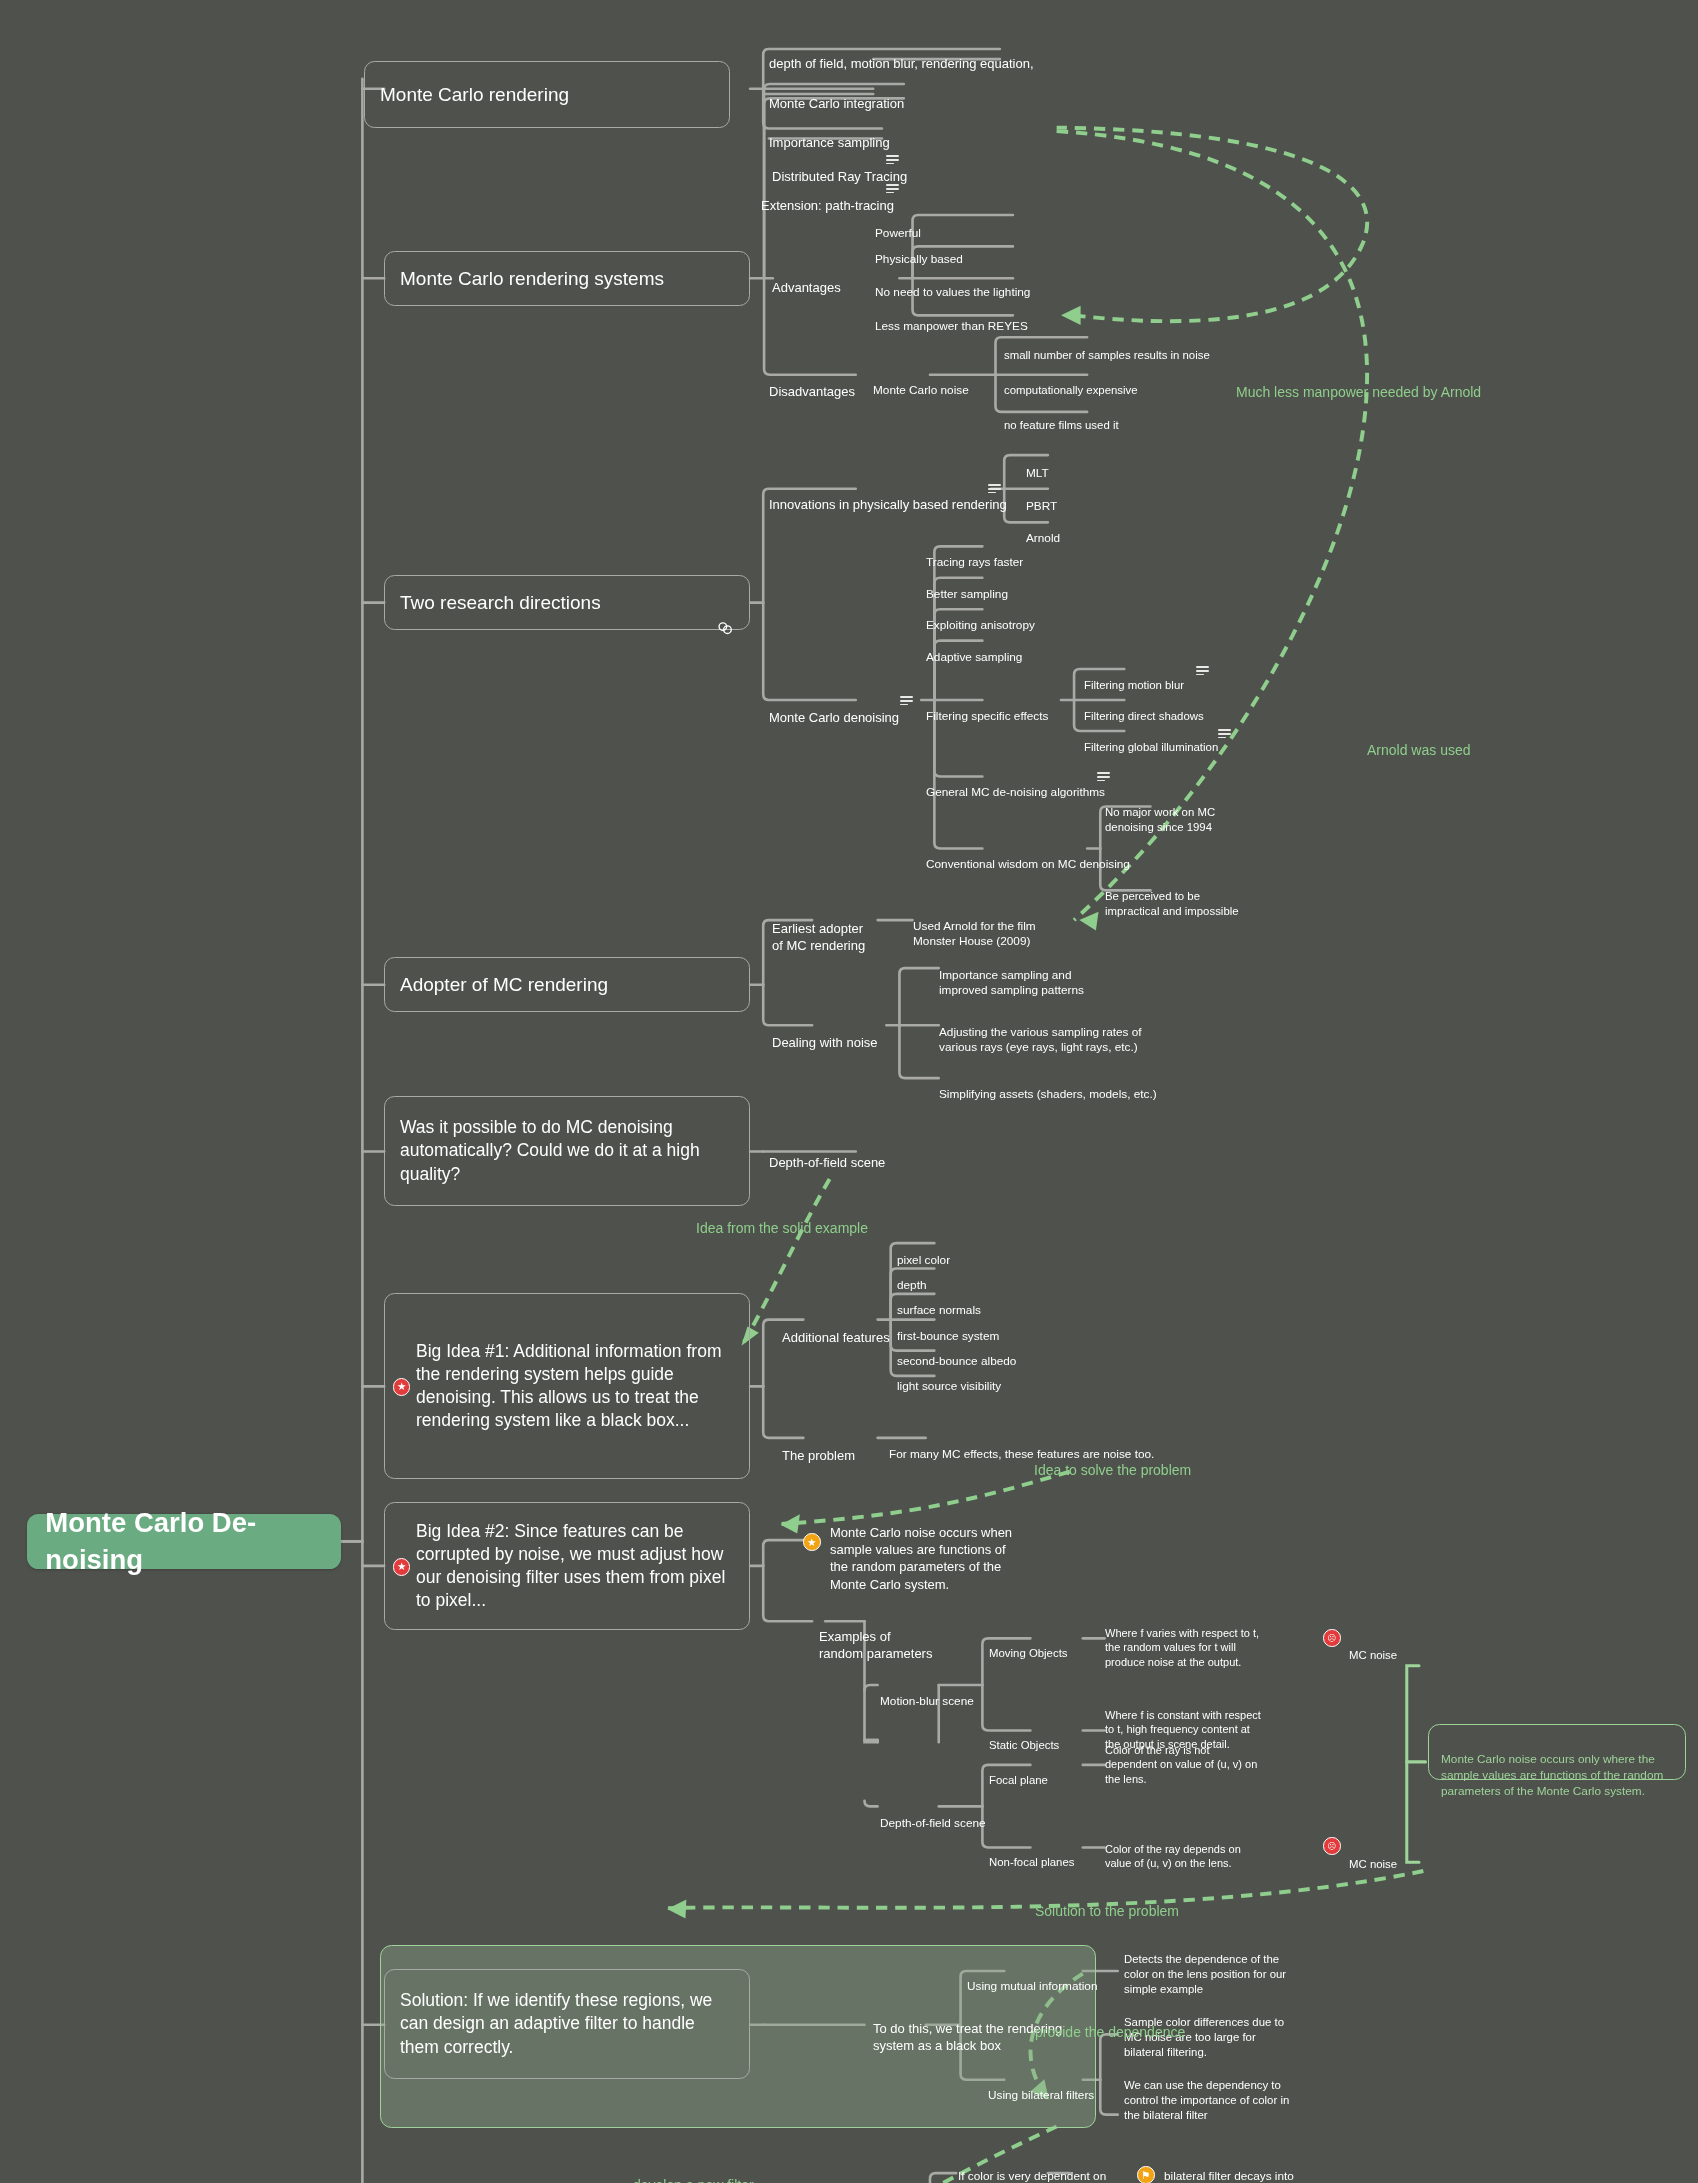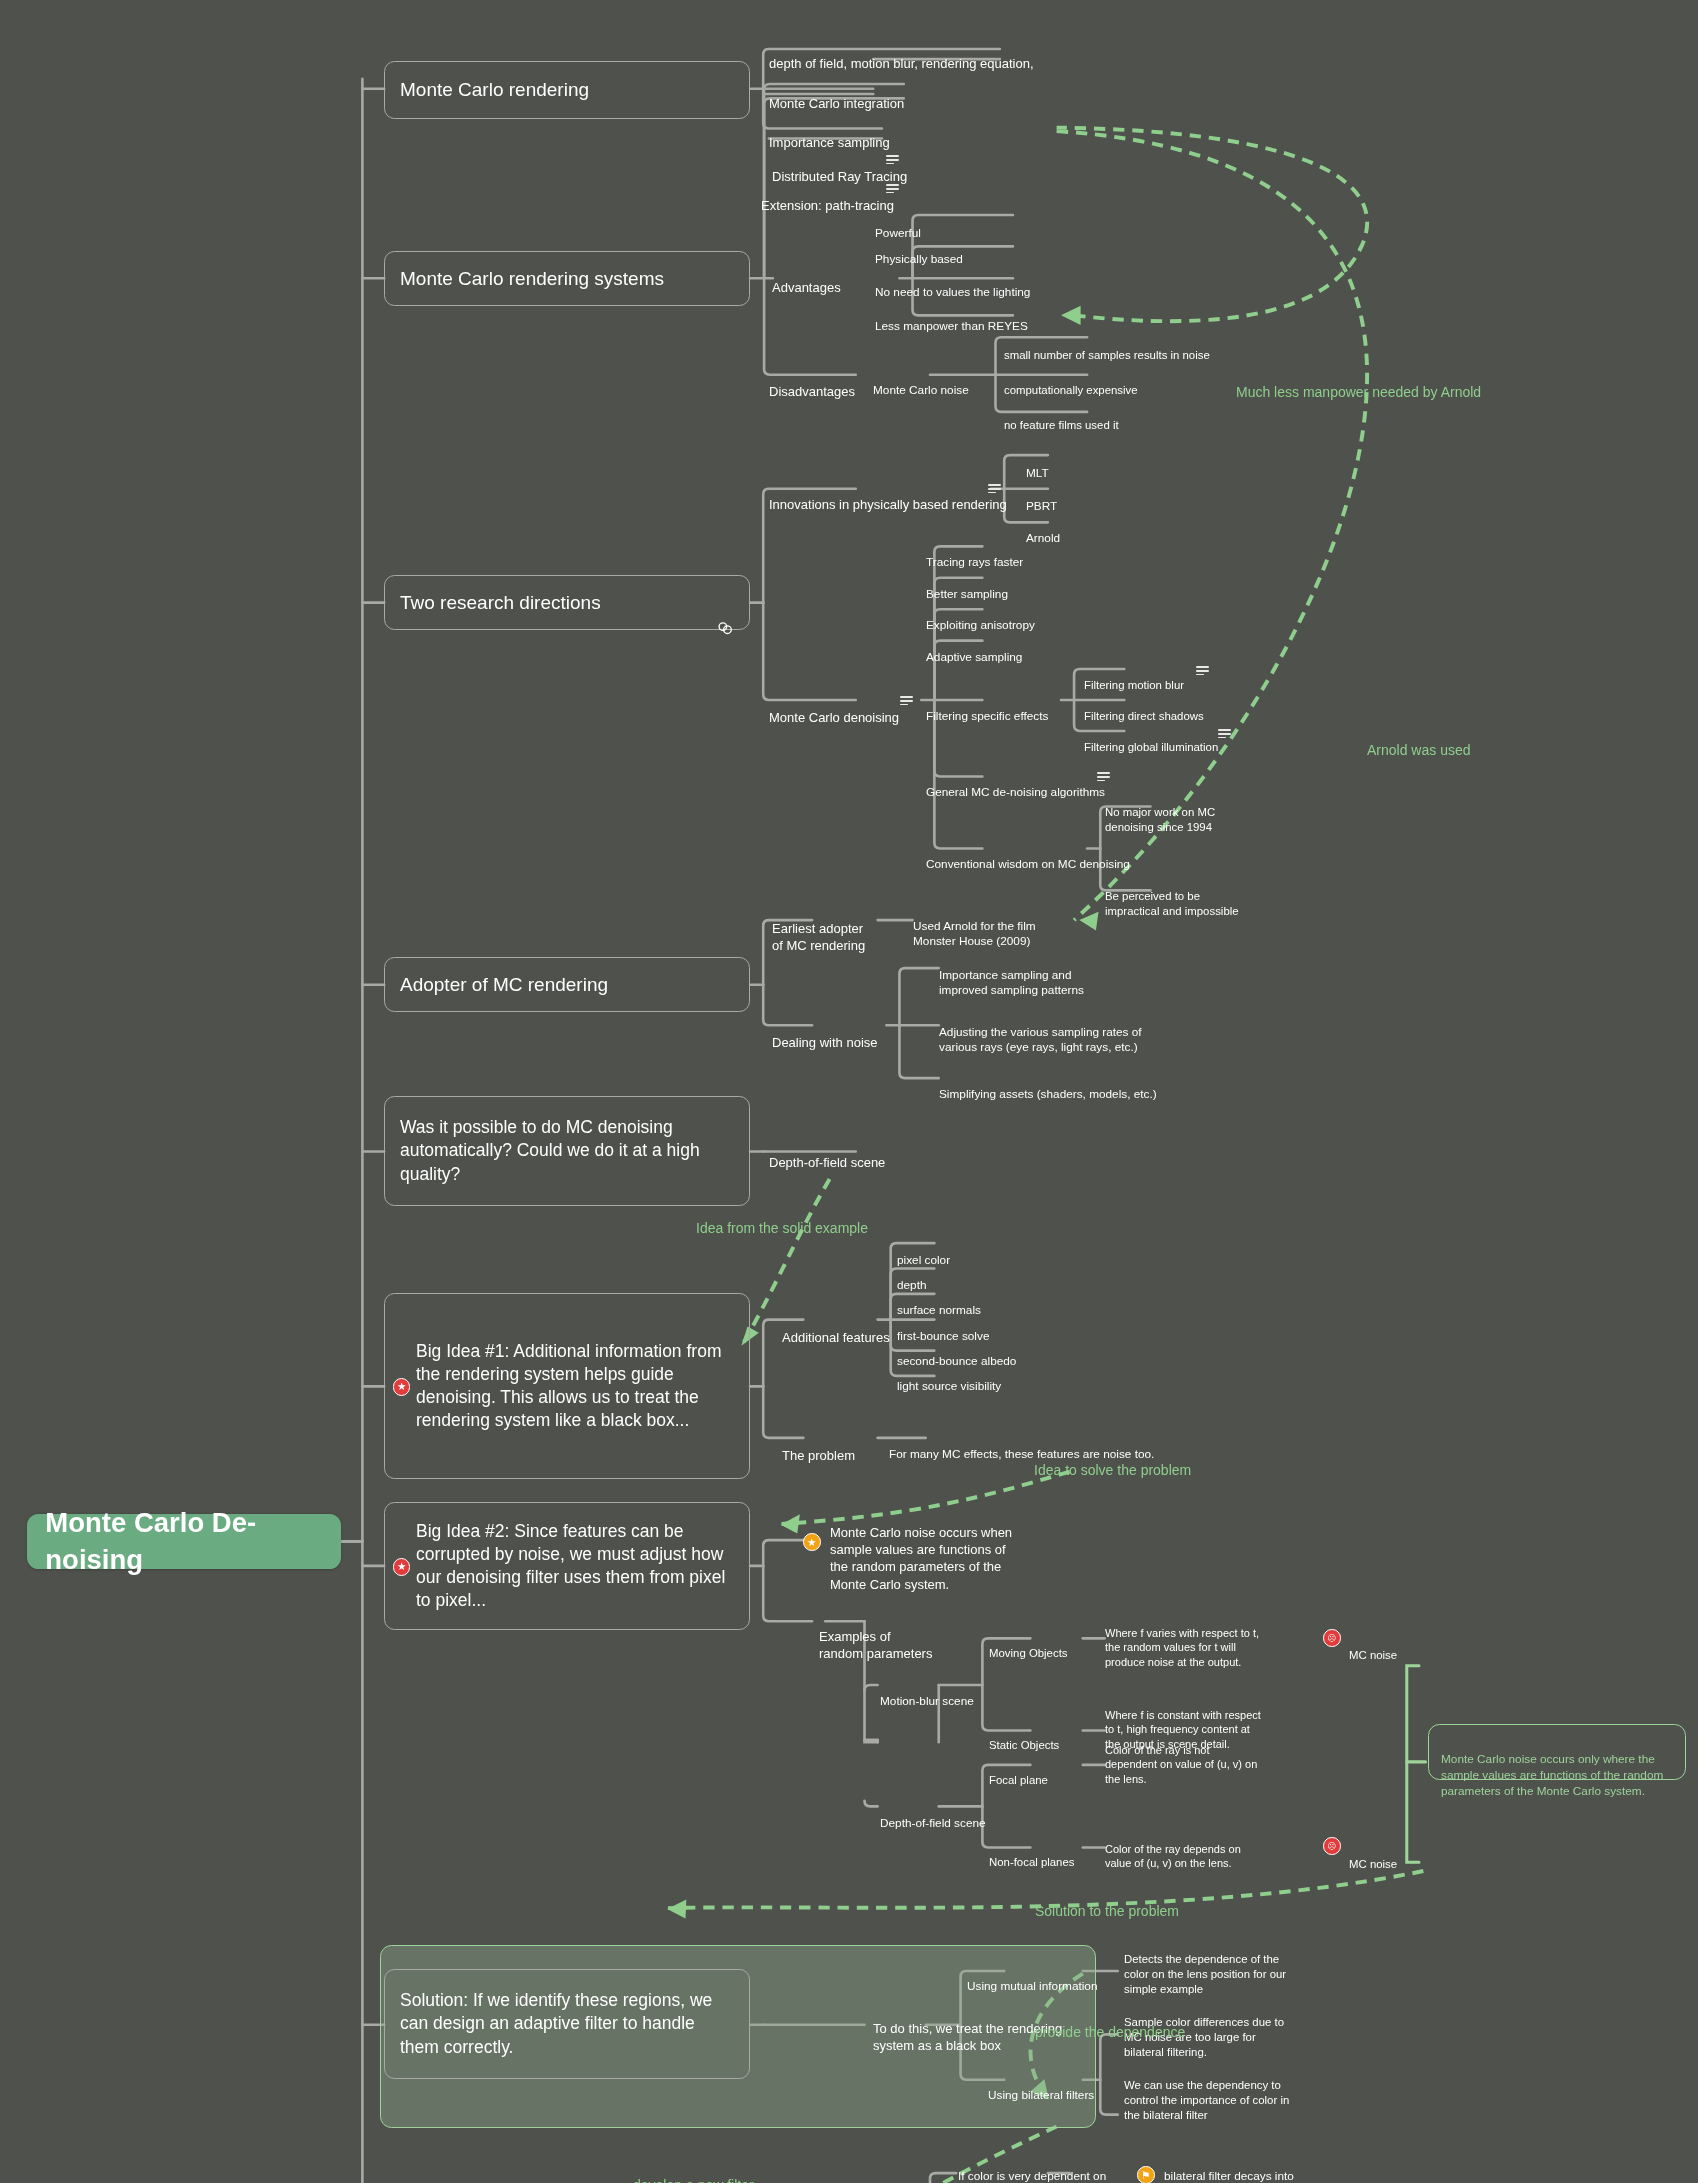--- a/index.html
+++ b/index.html
@@ -269,21 +269,21 @@
       <path d="M 3045 5800 L 3080 5800"></path>
       <path d="M 2995 6030 L 3020 6030 L 3020 6300 L 2995 6300"></path>
       <path d="M 3020 6165 L 3055 6165"></path>
     </g>
   </svg>
 
   <div class="root node" style="left:27px; top:1514px; width:314px; height:55px;">
     <span>Monte Carlo De-noising</span>
   </div>
 
-  <div class="node lvl1" style="left:384px; top:61px; width:366px; height:58px;">
+  <div class="node lvl1" style="left:364px; top:61px; width:366px; height:67px;">
     <span>Monte Carlo rendering</span>
   </div>
 
   <div class="node lvl1" style="left:384px; top:251px; width:366px; height:55px;">
     <span>Monte Carlo rendering systems</span>
   </div>
 
   <div class="node lvl1" style="left:384px; top:575px; width:366px; height:55px; justify-content:space-between;">
     <span>Two research directions</span>
     <span class="link-ico" style="position:relative;">
@@ -459,21 +459,21 @@
 
   <div class="node lvl2" style="left:782px; top:1312px;">
     <span>Additional features</span></div>
   <div class="node lvl3" style="left:897px; top:1237px;">
     <span>pixel color</span></div>
   <div class="node lvl3" style="left:897px; top:1262px;">
     <span>depth</span></div>
   <div class="node lvl3" style="left:897px; top:1287px;">
     <span>surface normals</span></div>
   <div class="node lvl3" style="left:897px; top:1313px;">
-    <span>first-bounce solve</span></div>
+    <span>first-bounce system</span></div>
   <div class="node lvl3" style="left:897px; top:1338px;">
     <span>second-bounce albedo</span></div>
   <div class="node lvl3" style="left:897px; top:1363px;">
     <span>light source visibility</span></div>
 
   <div class="node lvl2" style="left:782px; top:1430px;">
     <span>The problem</span></div>
   <div class="node lvl3" style="left:889px; top:1431px;">
     <span>For many MC effects, these features are noise too.</span></div>
 

